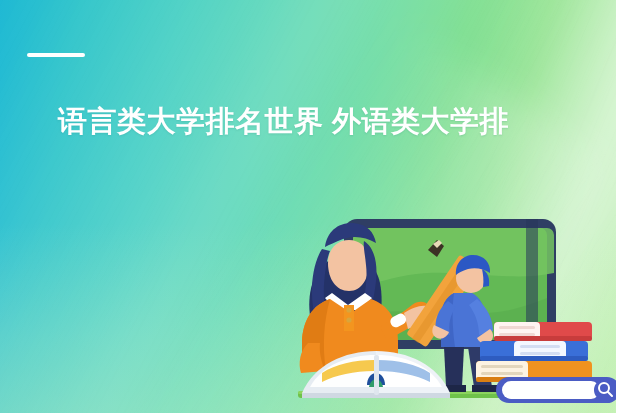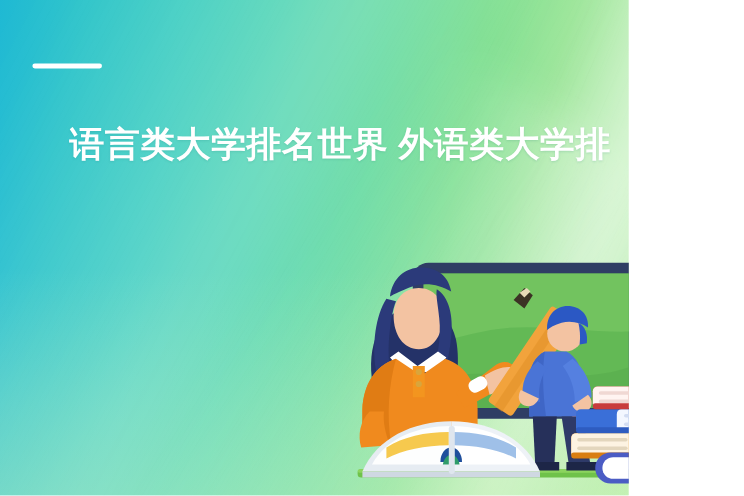--- a/index.html
+++ b/index.html
@@ -2,24 +2,25 @@
 <html><head>
 <meta charset="utf-8">
 <style>
   html, body {
     margin: 0;
     padding: 0;
     background: #ffffff;
   }
   #banner {
     position: relative;
-    width: 524px;
+    width: 596px;
     height: 413px;
     overflow: hidden;
     font-family: "Liberation Sans", "DejaVu Sans", sans-serif;
+    padding-left: 20px;
   }
 
   
   .bg-base {
     position: absolute;
     inset: 0;
     background: linear-gradient(100deg,
       #1fb9d4 0%,
       #2dc4c9 12%,
       #3ccdc0 26%,

